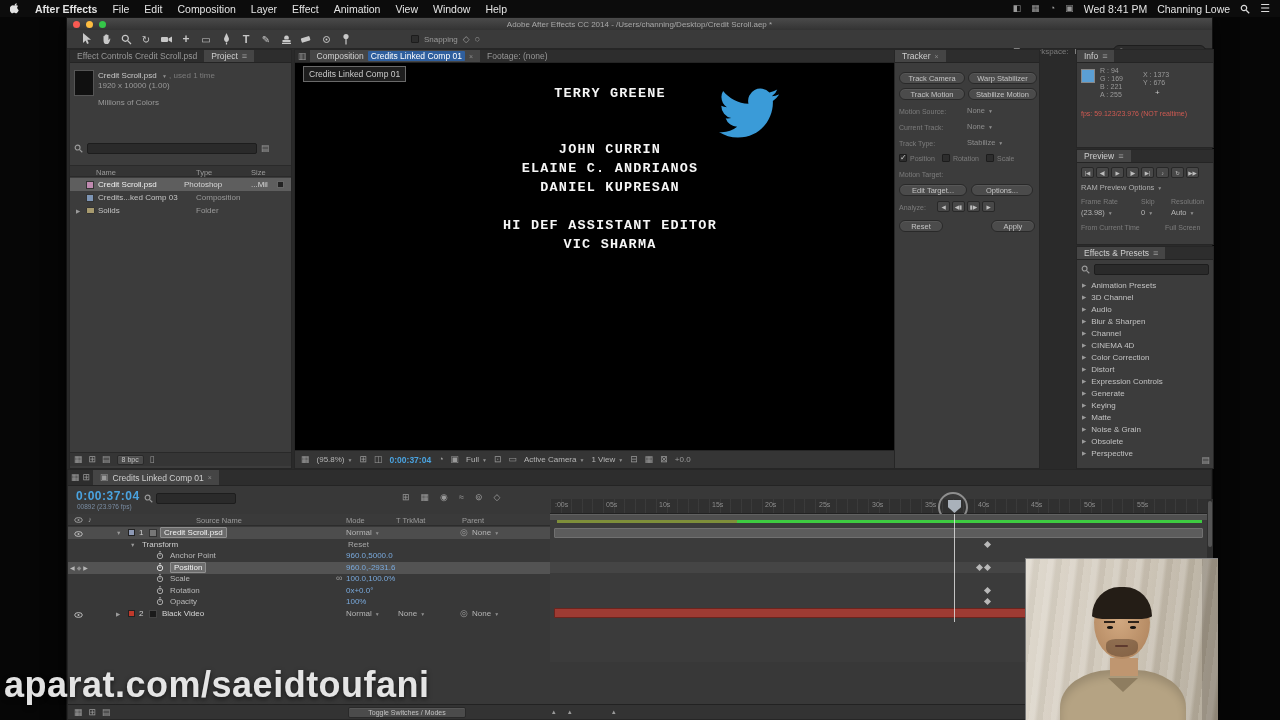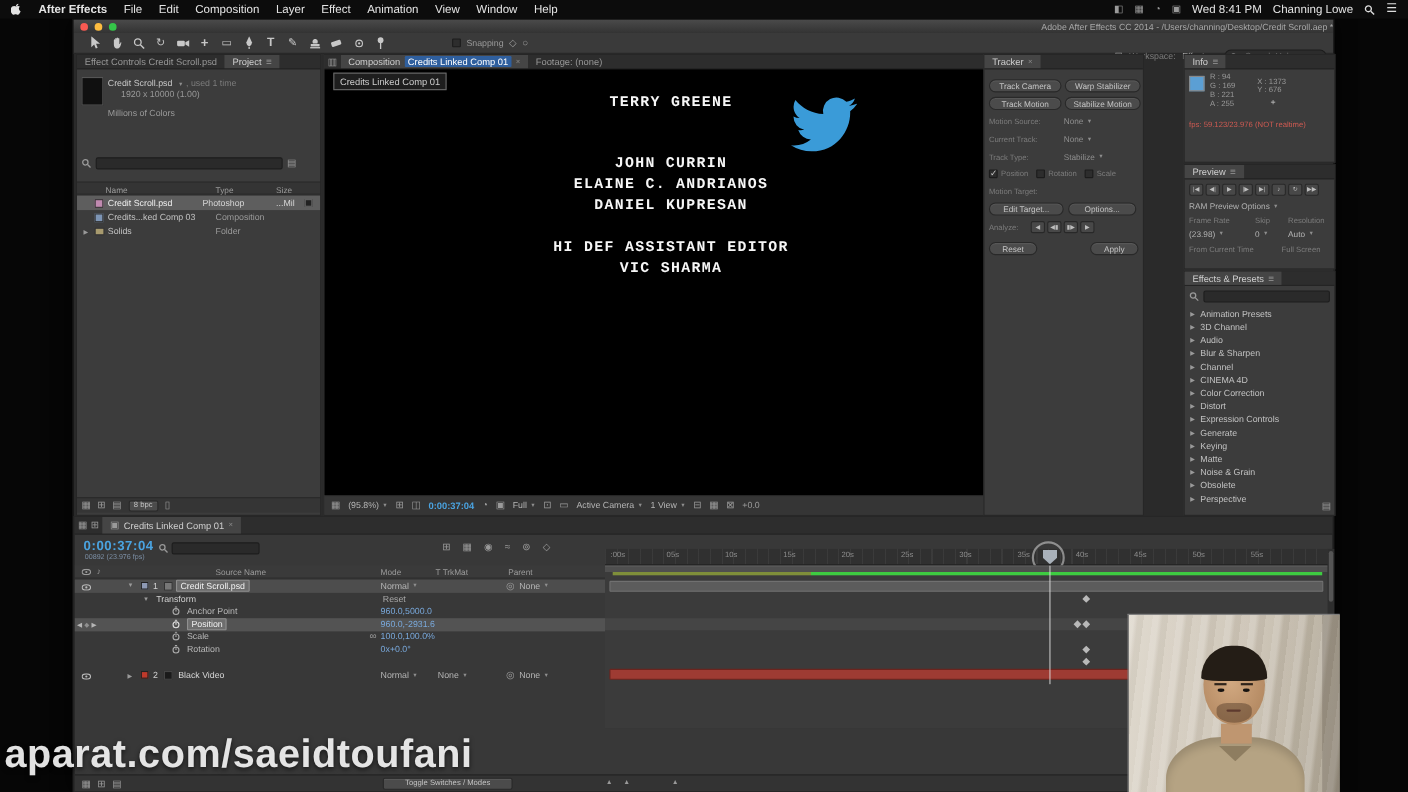--- a/index.html
+++ b/index.html
@@ -72,21 +72,21 @@
       <span class="ic" style="font-size:11px;color:#ddd">☰</span>
     </span>
   </div>
 
   <div class="a" style="left:66px;top:17px;width:1147px;height:703px;background:#2a2a2a;border:1px solid #121212;box-shadow:0 0 18px rgba(0,0,0,.8)">
 
     <div class="a" style="left:0;top:0;width:1145px;height:12px;background:linear-gradient(#4a4a4a,#333)">
       <span class="a" style="left:6px;top:3px;width:7px;height:7px;border-radius:50%;background:#f85a52"></span>
       <span class="a" style="left:19px;top:3px;width:7px;height:7px;border-radius:50%;background:#fdbc40"></span>
       <span class="a" style="left:32px;top:3px;width:7px;height:7px;border-radius:50%;background:#35c649"></span>
-      <div class="a" style="left:0;top:2px;width:100%;text-align:right;font-size:8px;color:#a8a8a8;white-space:nowrap">Adobe After Effects CC 2014 - /Users/channing/Desktop/Credit Scroll.aep *</div>
+      <div class="a" style="left:0;top:2px;width:100%;text-align:center;font-size:8px;color:#a8a8a8;white-space:nowrap">Adobe After Effects CC 2014 - /Users/channing/Desktop/Credit Scroll.aep *</div>
     </div>
 
     <div class="a f" style="left:0;top:12px;width:1145px;height:19px;background:#3a3a3a;border-bottom:1px solid #262626;padding-left:12px;gap:6px">
       <span class="tool">
           <svg width="11" height="12" viewBox="0 0 11 12">
             <path fill="#c8c8c8" d="M2 0v10l2.6-2.6 1.5 3.6 1.7-.7-1.5-3.5H10z"></path>
           </svg>
         </span>
       <span class="tool">
           <svg width="12" height="12" viewBox="0 0 12 12">
@@ -174,21 +174,21 @@
             <span>Project</span>
             <span class="ic">≡</span>
           </span>
       </div>
       <div class="a" style="left:4px;top:20px;width:20px;height:26px;background:#101010;border:1px solid #555"></div>
       <div class="a t8 gl" style="left:28px;top:21px;white-space:nowrap">
         <span>Credit Scroll.psd</span>
         <span class="dar">▼</span>
         <span class="gd">, used 1 time</span>
       </div>
-      <div class="a t8 g" style="left:40px;top:31px">1920 x 10000 (1.00)</div>
+      <div class="a t8 g" style="left:28px;top:31px">1920 x 10000 (1.00)</div>
       <div class="a t8 g" style="left:28px;top:48px">Millions of Colors</div>
 
       <div class="a f" style="left:4px;top:93px;width:214px;gap:4px">
         <svg width="9" height="9" viewBox="0 0 10 10">
             <circle cx="4" cy="4" r="2.7" fill="none" stroke="#999" stroke-width="1.3"></circle>
             <line x1="6.2" y1="6.2" x2="9.2" y2="9.2" stroke="#999" stroke-width="1.3"></line>
           </svg>
         <input style="width: 170px;">
         <span class="ic">▤</span>
       </div>
@@ -598,20 +598,28 @@
 
         <div class="trow" style="top:71px">
           <span class="a" style="left:88px;top:1px"><svg width="8" height="9" viewBox="0 0 8 9">
                 <circle cx="4" cy="5" r="2.7" fill="none" stroke="#aaa"></circle>
                 <path d="M4 5V3.4M3 .8h2" stroke="#aaa"></path>
               </svg></span>
           <span class="a" style="left:102px;top:1px;color:#b8b8b8">Rotation</span>
           <span class="a blue" style="left:278px;top:1px">0x+0.0°</span>
         </div>
 
+        <div class="trow" style="top:82px">
+          <span class="a" style="left:88px;top:1px"><svg width="8" height="9" viewBox="0 0 8 9">
+                <circle cx="4" cy="5" r="2.7" fill="none" stroke="#aaa"></circle>
+                <path d="M4 5V3.4M3 .8h2" stroke="#aaa"></path>
+              </svg></span>
+          <span class="a" style="left:102px;top:1px;color:#b8b8b8">Opacity</span>
+          <span class="a blue" style="left:278px;top:1px">100%</span>
+        </div>
 
         <div class="trow" style="top:94px">
           <span class="a" style="left:6px;top:3px"><svg width="9" height="6" viewBox="0 0 9 6">
                 <ellipse cx="4.5" cy="3" rx="3.8" ry="2.4" fill="none" stroke="#bbb"></ellipse>
                 <circle cx="4.5" cy="3" r="1" fill="#bbb"></circle>
               </svg></span>
           <span class="a tw" style="left:48px;top:3px">▶</span>
           <span class="lab a" style="left:60px;top:2px;background:#c0392b"></span>
           <span class="a" style="left:71px;top:1px;color:#d0d0d0">2</span>
           <span class="a" style="left:81px;top:2px;width:8px;height:8px;background:#1a1a1a;border:1px solid #444"></span>

